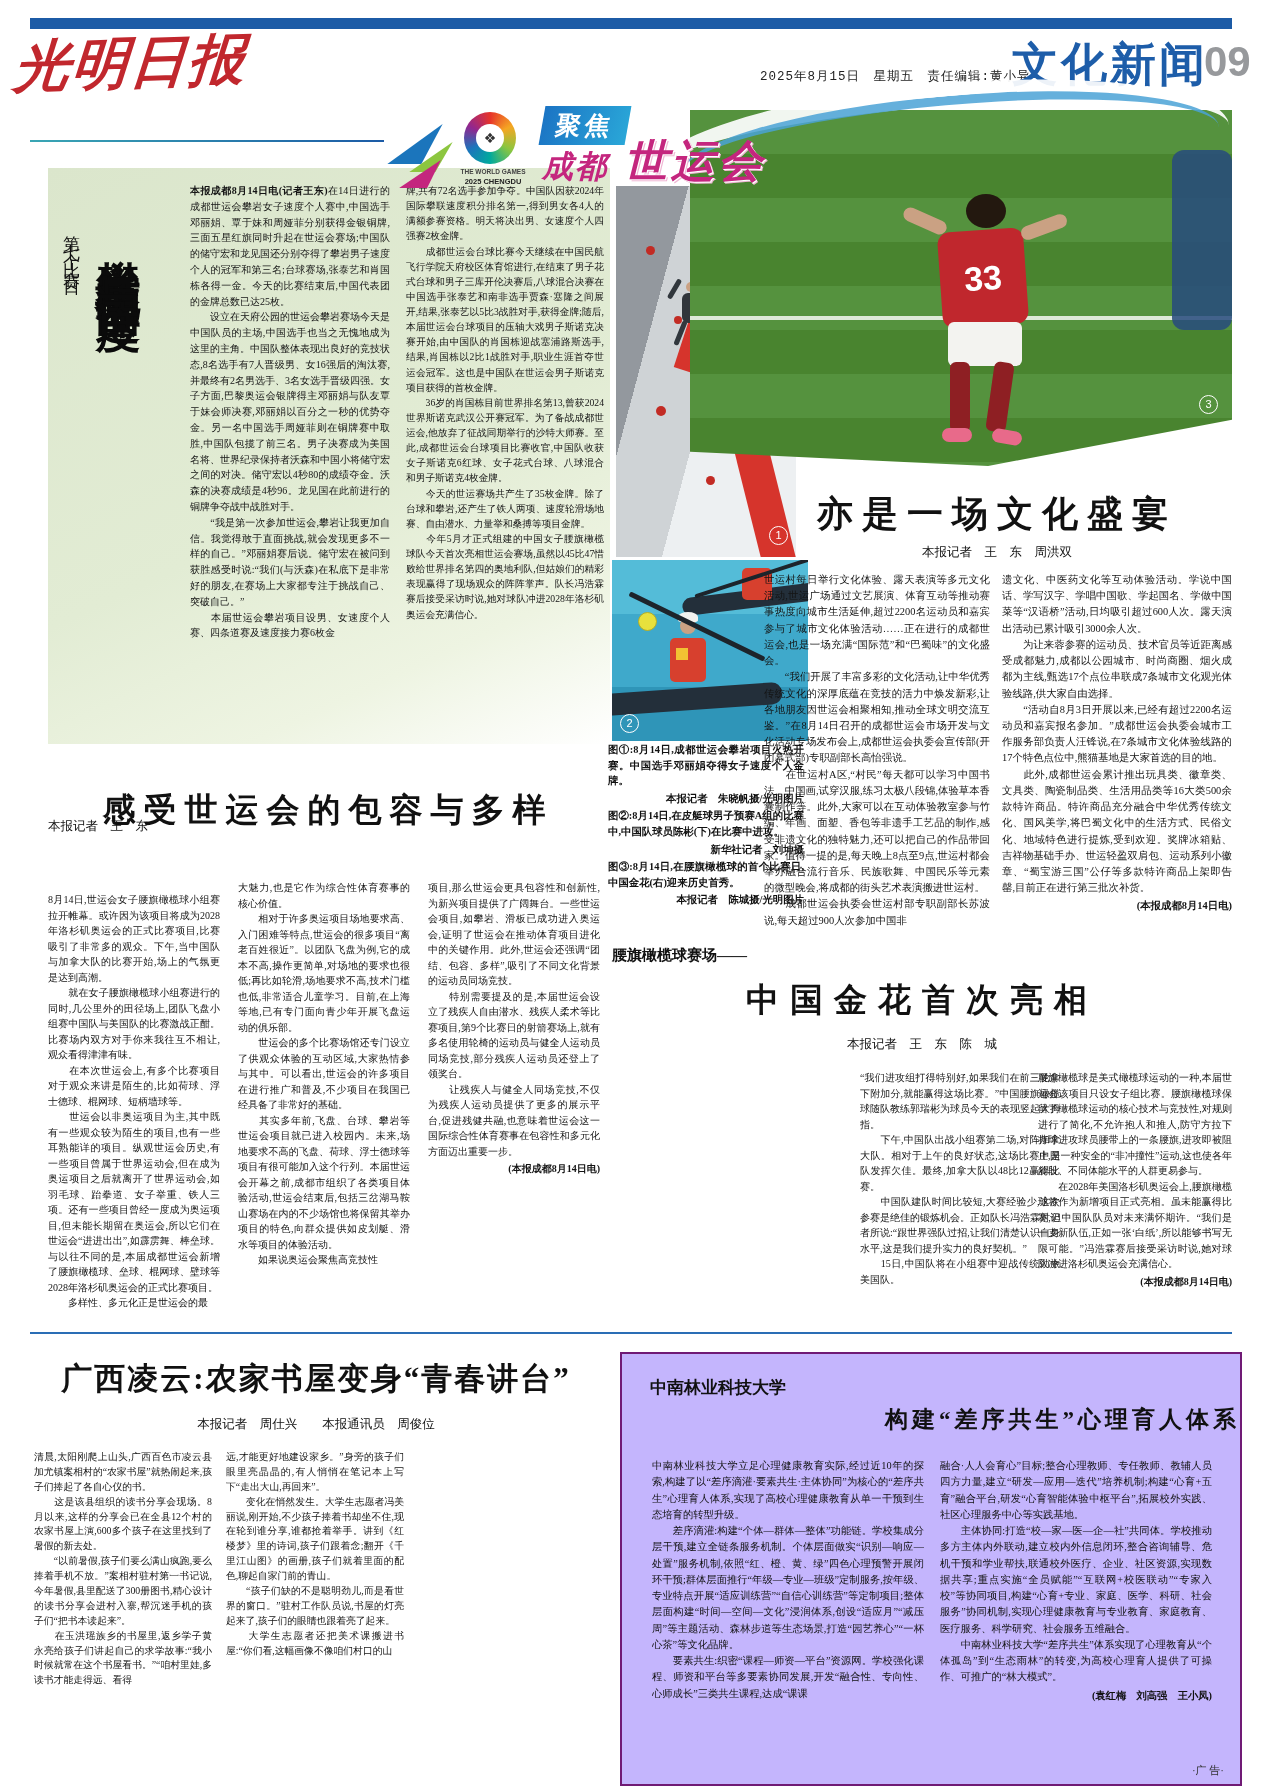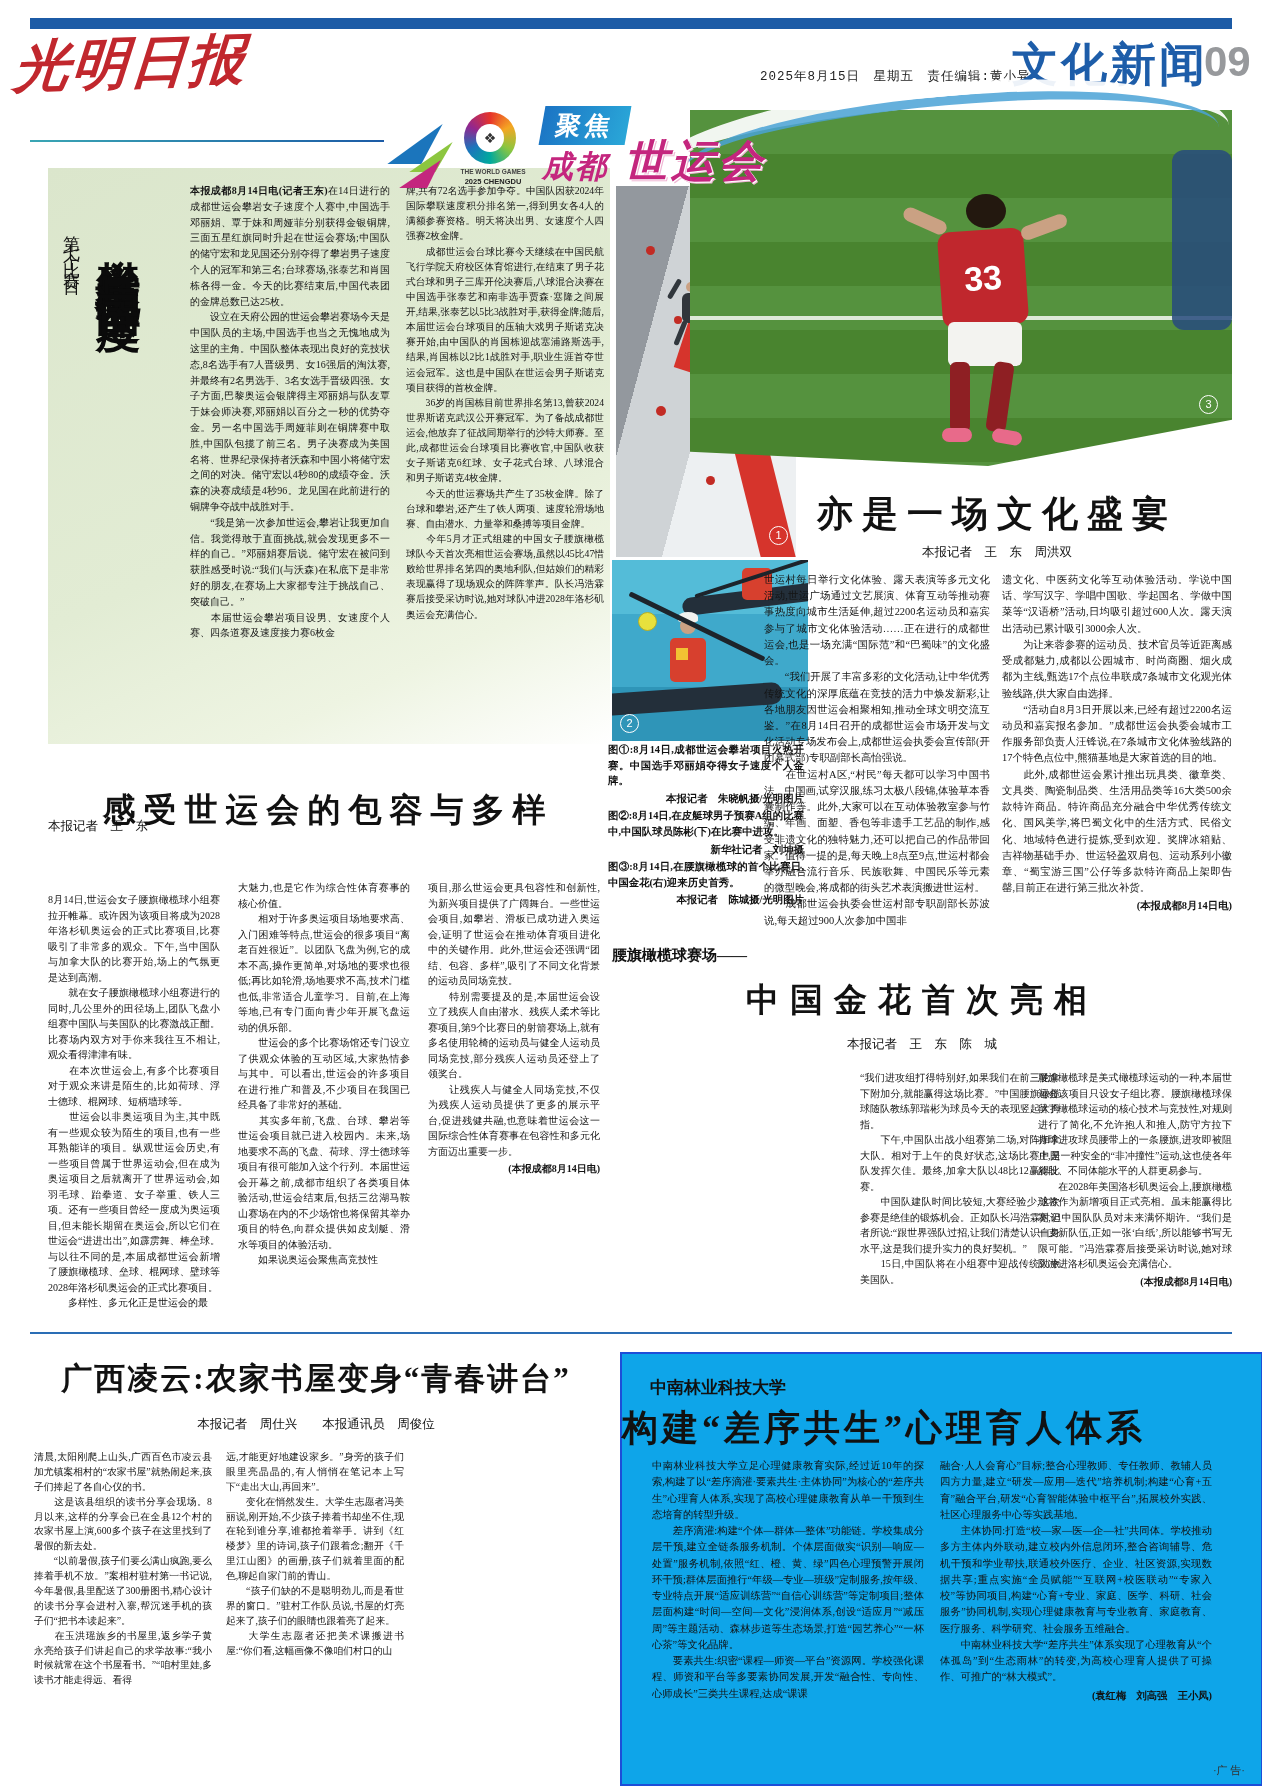--- a/index.html
+++ b/index.html
@@ -93,23 +93,23 @@
   .jin-title{left:612px;top:978px;width:620px;text-align:center;font-size:33px;font-weight:900;letter-spacing:11px;}
   .jin-by{left:612px;top:1036px;width:620px;text-align:center;font-size:12.5px;}
   .jin-c{top:1070px;height:246px;font-size:10px;line-height:1.55;}
   
   .bluediv{left:30px;top:1332px;width:1202px;height:2px;background:#2a6db5;}
   
   .bh-title{left:30px;top:1358px;width:572px;text-align:center;font-size:31px;font-weight:900;letter-spacing:2px;}
   .bh-by{left:30px;top:1416px;width:572px;text-align:center;font-size:12.5px;}
   .bh-c{top:1450px;height:338px;font-size:9.8px;line-height:1.52;width:178px;}
   
-  .psybox{left:620px;top:1352px;width:618px;height:430px;border:2px solid #1d4ed8;background:#0ea5e9;padding-left:21px;}
+  .psybox{left:620px;top:1352px;width:618px;height:430px;border:2px solid #701a75;background:#c4b5fd;}
   .psy-kicker{position:absolute;left:28px;top:22px;font-size:17px;font-weight:bold;font-family:"Liberation Sans",sans-serif;}
-  .psy-title{position:absolute;left:0;top:50px;width:100%;text-align:left;font-size:36px;font-weight:900;letter-spacing:4px;}
+  .psy-title{position:absolute;left:0;top:50px;width:100%;text-align:right;font-size:23px;font-weight:900;letter-spacing:4px;}
   .psy-c{top:104px;height:288px;font-size:10.3px;line-height:1.58;width:272px;position:absolute;text-align:justify;
      overflow:hidden;white-space:pre-wrap;}
   .psy-ad{position:absolute;right:16px;bottom:6px;font-size:11px;color:#333;}
 </style>
 </head>
 <body>
 
 <div class="page">
 
   <div class="abs topbar"></div>

